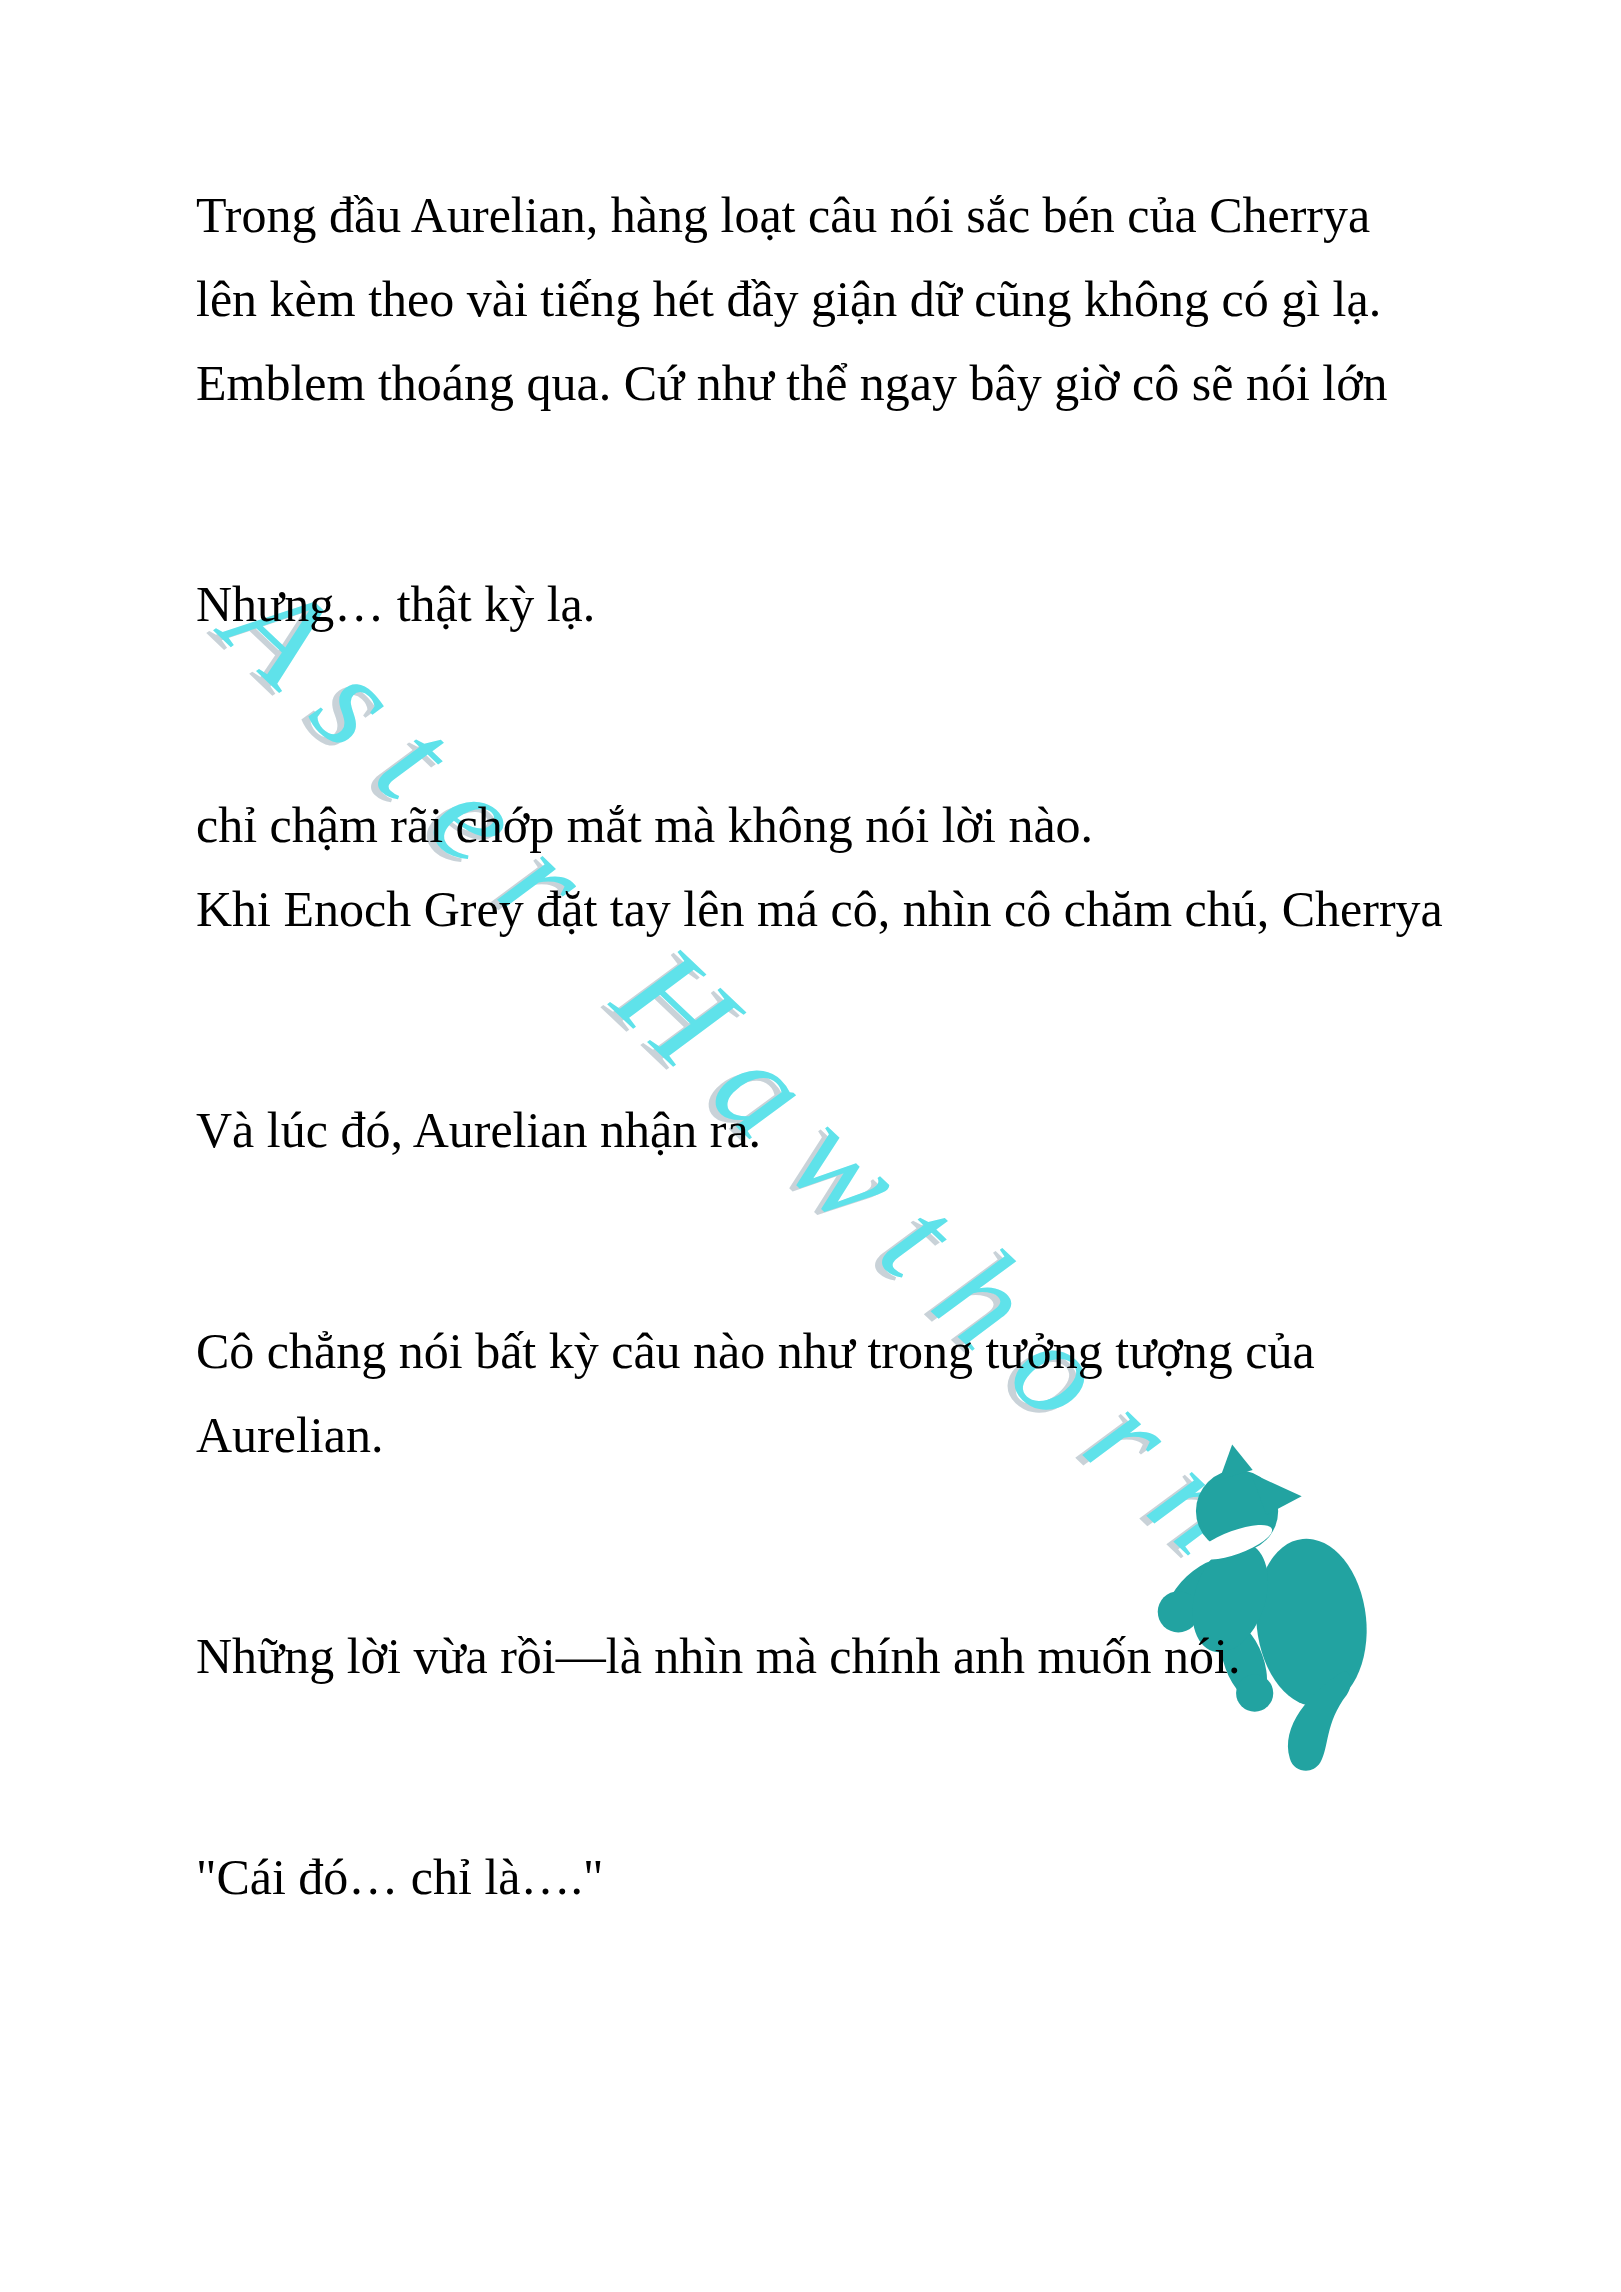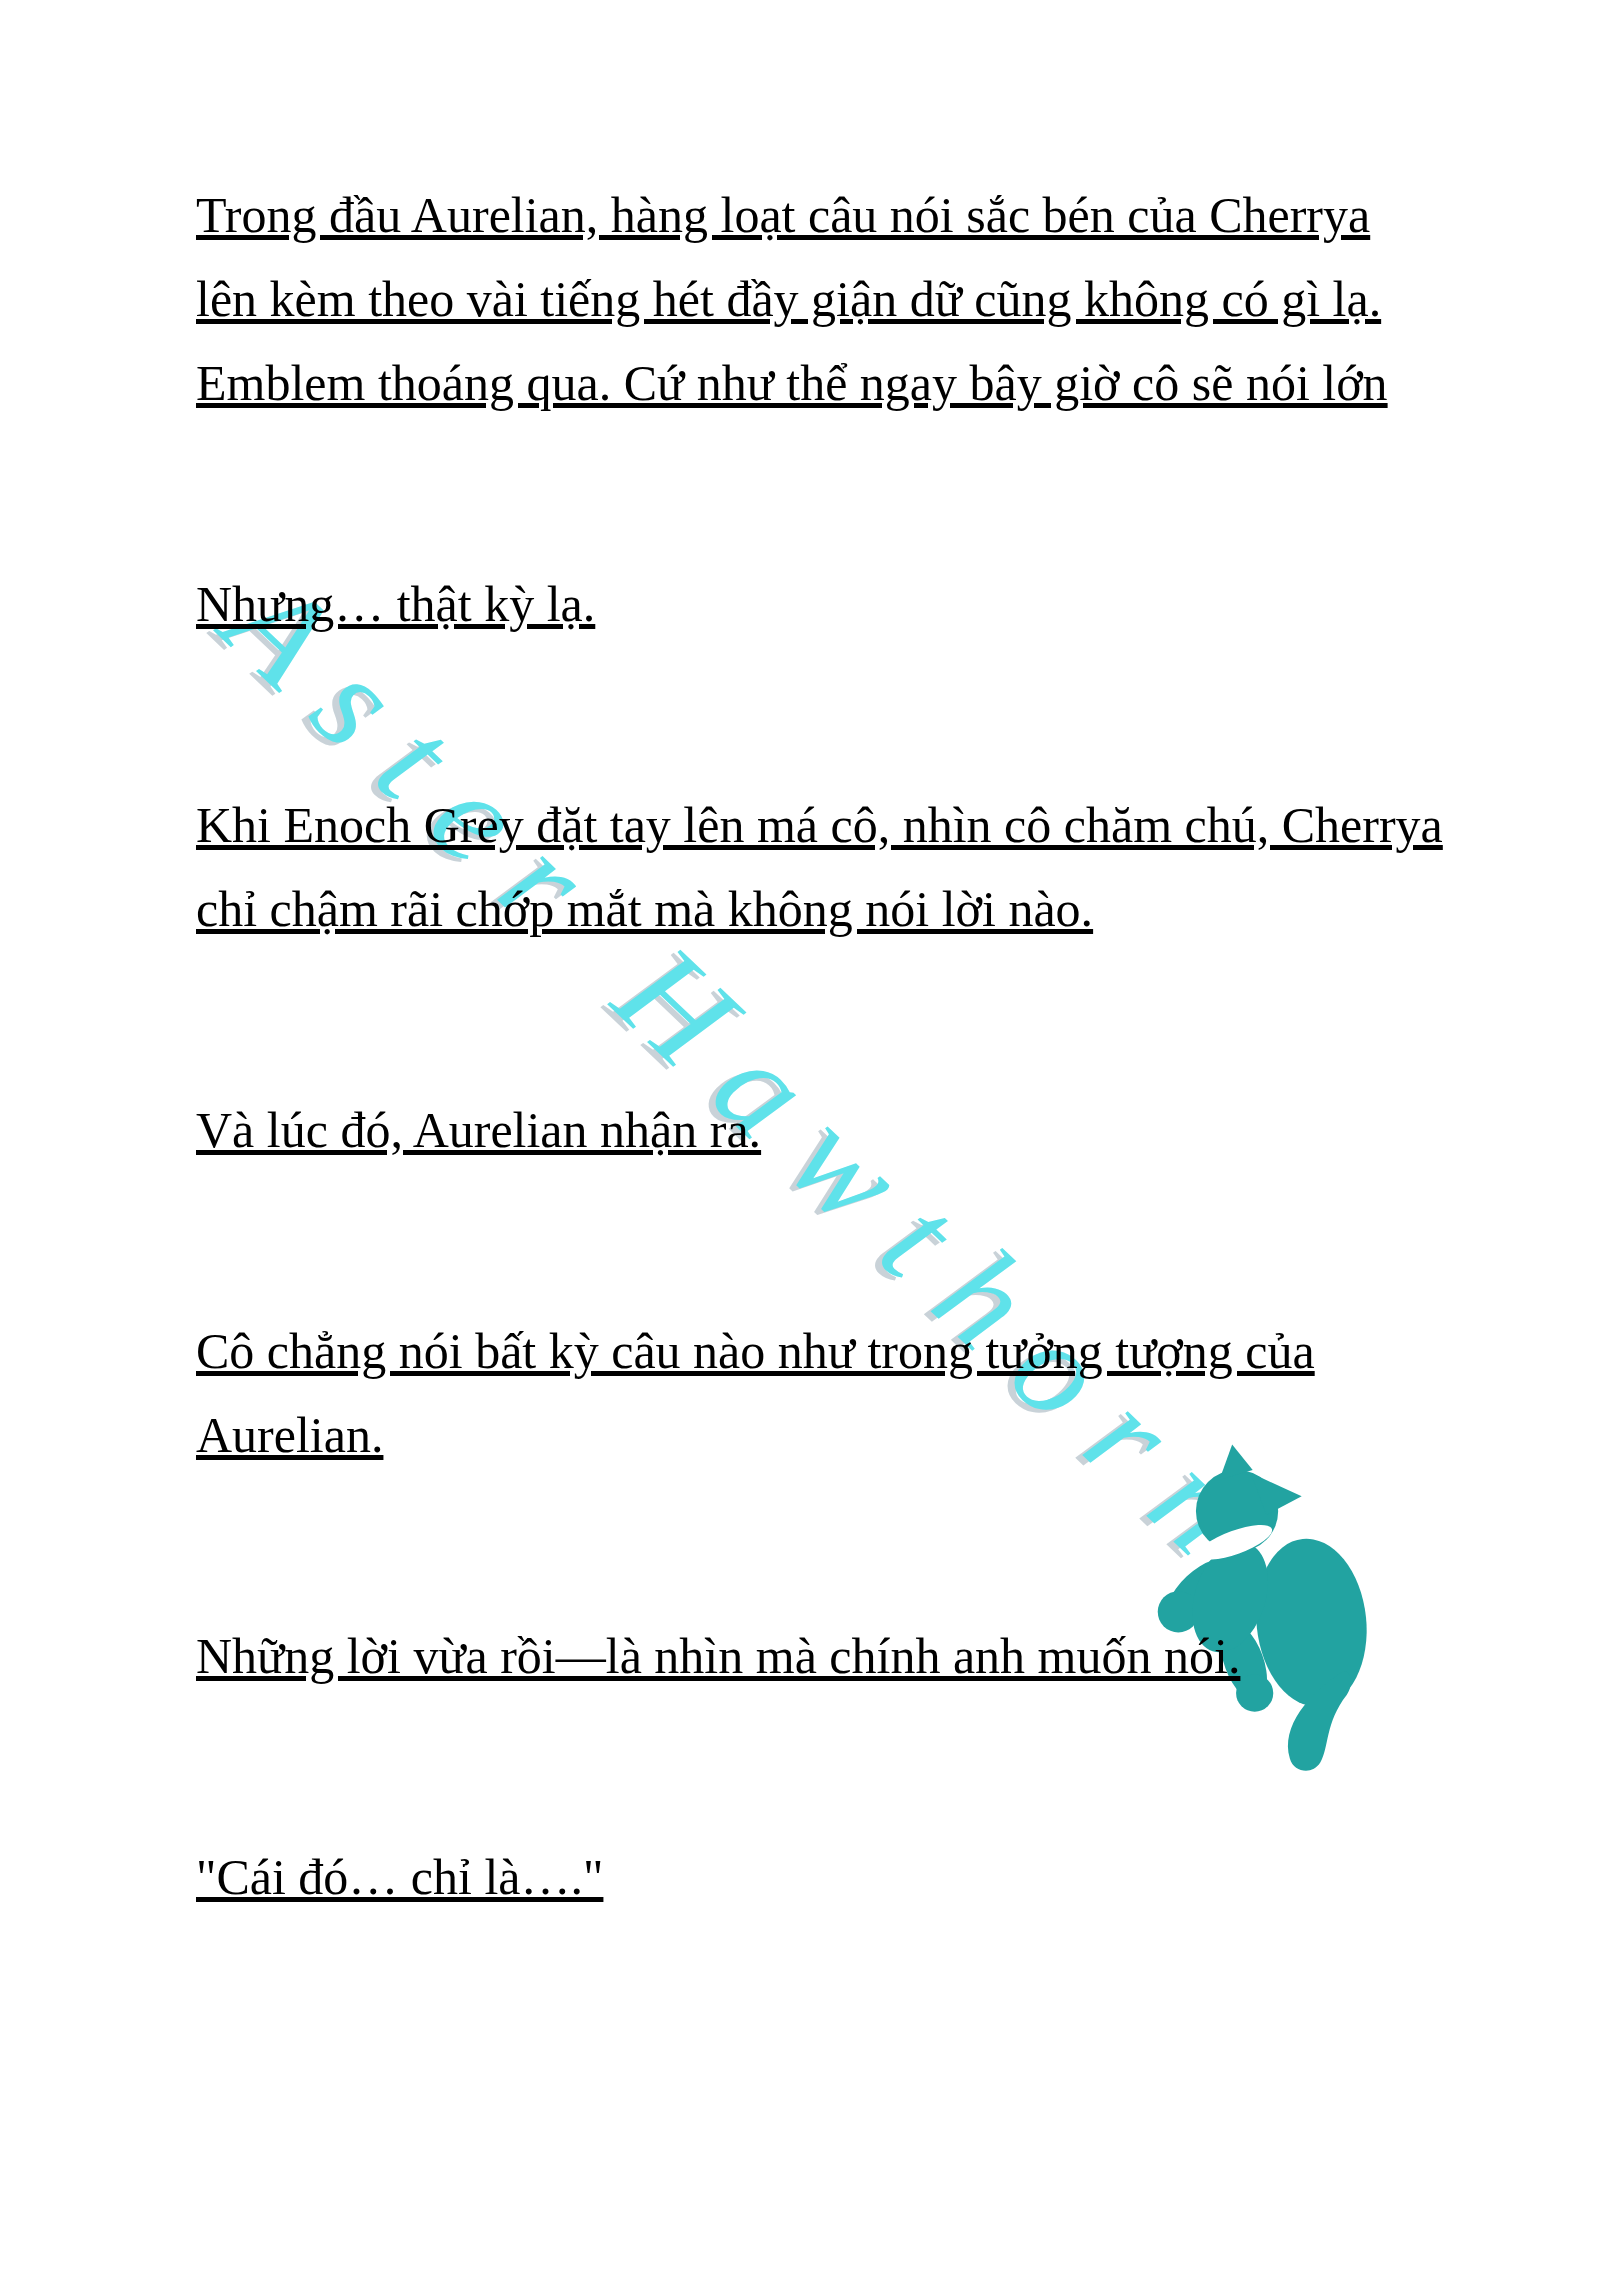--- a/index.html
+++ b/index.html
@@ -22,21 +22,21 @@
   .watermark-svg { left: 0; top: 0; }
   .cat-svg { left: 1135px; top: 1419px; }
   .content {
     position: absolute;
     left: 196px;
     top: 173px;
     width: 1245px;
     color: #000000;
     font-size: 50px;
   }
-  .para { margin: 0 0 137px 0; text-decoration: underline; }
+  .para { margin: 0 0 137px 0; }
   .line {
     line-height: 84px;
     white-space: nowrap;
   }
 </style>
 </head>
 <body>
 
 <div class="page">
 
@@ -78,22 +78,22 @@
       <div class="line">Trong đầu Aurelian, hàng loạt câu nói sắc bén của Cherrya</div>
       <div class="line">lên kèm theo vài tiếng hét đầy giận dữ cũng không có gì lạ.</div>
       <div class="line">Emblem thoáng qua. Cứ như thể ngay bây giờ cô sẽ nói lớn</div>
     </div>
 
     <div class="para">
       <div class="line">Nhưng… thật kỳ lạ.</div>
     </div>
 
     <div class="para">
+      <div class="line">chỉ chậm rãi chớp mắt mà không nói lời nào.</div>
       <div class="line">Khi Enoch Grey đặt tay lên má cô, nhìn cô chăm chú, Cherrya</div>
-      <div class="line">chỉ chậm rãi chớp mắt mà không nói lời nào.</div>
     </div>
 
     <div class="para">
       <div class="line">Và lúc đó, Aurelian nhận ra.</div>
     </div>
 
     <div class="para">
       <div class="line">Cô chẳng nói bất kỳ câu nào như trong tưởng tượng của</div>
       <div class="line">Aurelian.</div>
     </div>

